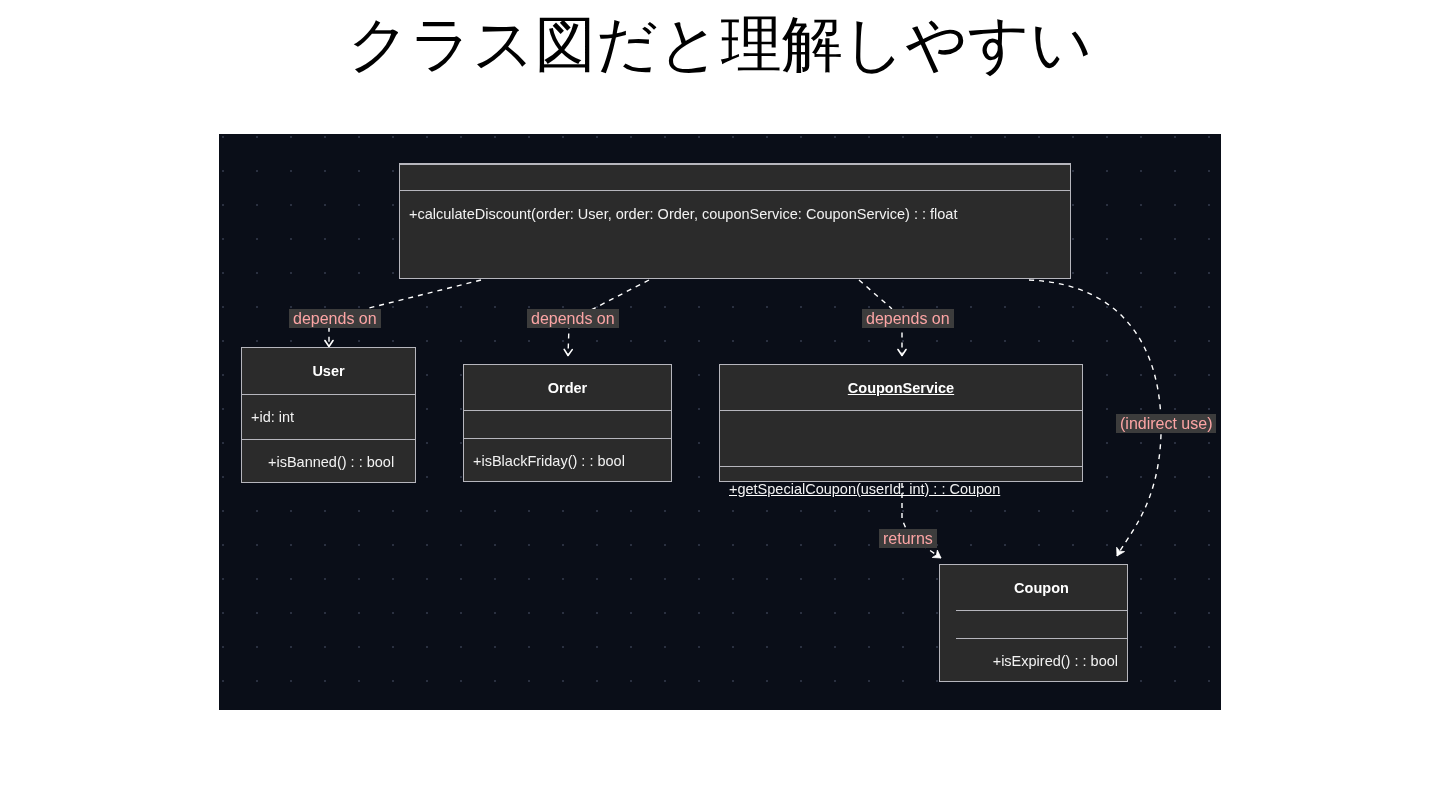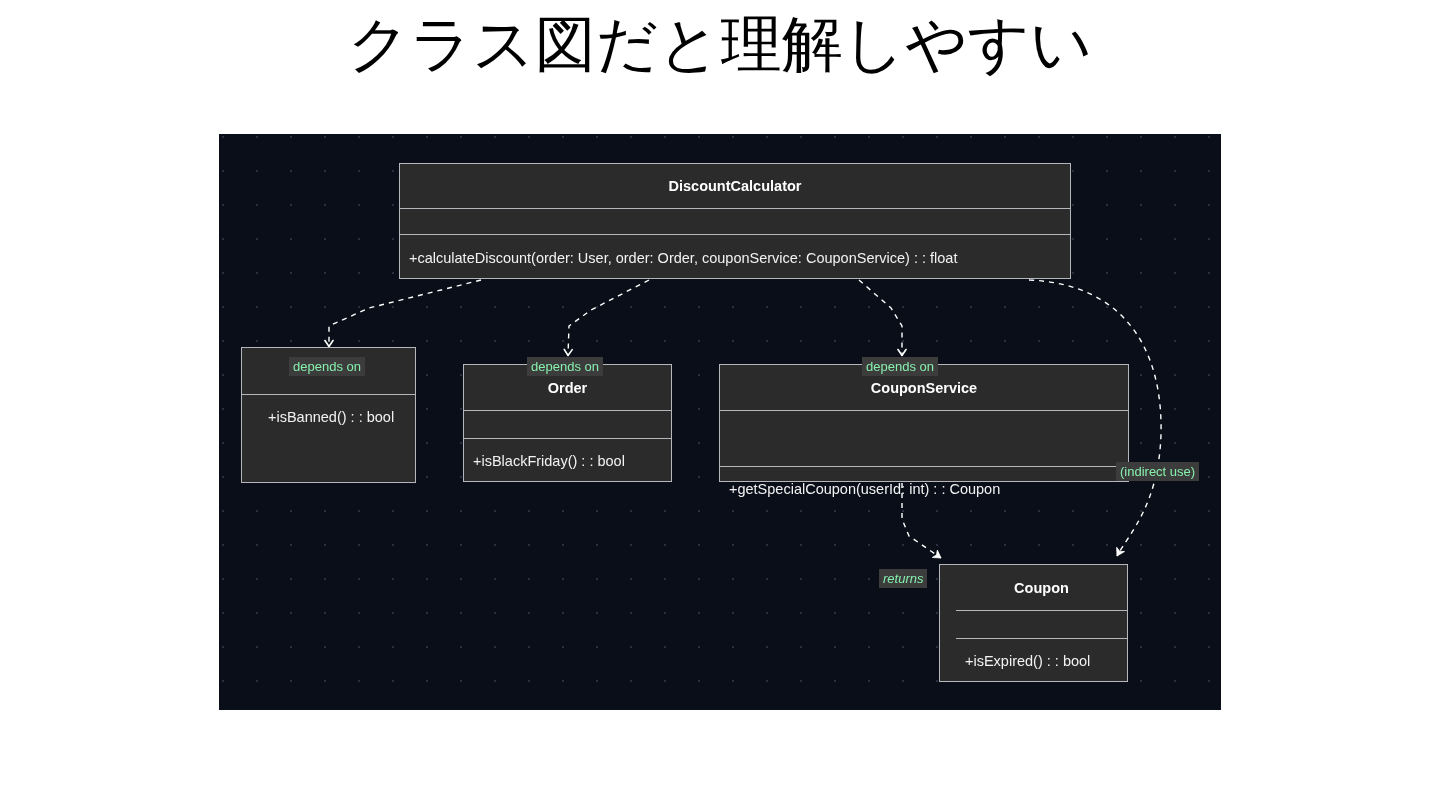--- a/index.html
+++ b/index.html
@@ -82,60 +82,59 @@
     padding: 0 9px;
     color: #f2f2f2;
     white-space: nowrap;
   }
   .empty-compartment {
     height: 24px;
   }
   .edge-label {
     position: absolute;
     background: #3c3c3c;
-    color: #86efac;
-    font-size: 13px;
+    color: #fca5a5;
+    font-size: 16px;
     line-height: 17px;
     padding: 1px 4px;
     white-space: nowrap;
     box-sizing: border-box;
-    margin-top: 48px;
   }
 
   
   #class-discountcalculator { left: 180px; top: 29px; width: 672px; height: 116px; }
   #class-discountcalculator .uml-name { height: 44px; }
   #class-discountcalculator .uml-attrs { height: 26px; }
   #class-discountcalculator .uml-methods { height: 46px; }
 
   #class-user { left: 22px; top: 213px; width: 175px; height: 136px; }
   #class-user .uml-name { height: 46px; }
   #class-user .uml-attrs { height: 45px; }
   #class-user .uml-methods { height: 45px; padding-left: 17px; }
 
   #class-order { left: 244px; top: 230px; width: 209px; height: 118px; }
   #class-order .uml-name { height: 45px; text-align: right; }
   #class-order .uml-attrs { height: 28px; }
   #class-order .uml-methods { height: 45px; }
 
-  #class-couponservice { left: 500px; top: 230px; width: 410px; height: 118px; }
+  #class-couponservice { left: 500px; top: 230px; width: 364px; height: 118px; text-decoration: underline; }
   #class-couponservice .uml-name { height: 45px; }
   #class-couponservice .uml-attrs { height: 28px; }
   #class-couponservice .uml-methods { height: 45px; margin-top: 28px; }
 
   #class-coupon { left: 720px; top: 430px; width: 189px; height: 118px; padding-left: 16px; }
   #class-coupon .uml-name { height: 45px; }
   #class-coupon .uml-attrs { height: 28px; }
-  #class-coupon .uml-methods { height: 45px; }
+  #class-coupon .uml-methods { height: 45px; text-align: right; }
 
   
   #label-depends-user { left: 70px; top: 175px; }
   #label-depends-order { left: 308px; top: 175px; }
   #label-depends-couponservice { left: 643px; top: 175px; }
-  #label-returns { left: 660px; top: 387px; font-style: italic; }
+  #label-returns { left: 660px; top: 395px; }
   #label-indirect { left: 897px; top: 280px; }
 </style>
 </head>
 <body>
 
 <div id="slide">
 
   <div id="slide-title">クラス図だと理解しやすい</div>
 
   <div id="diagram-canvas">
@@ -155,31 +154,33 @@
       <path d="M 430,146 L 372,176 L 350,192 L 349,222" fill="none" stroke="#ffffff" stroke-width="1.4" stroke-dasharray="5,5" marker-end="url(#arrowOpen)"></path>
 
       <path d="M 640,146 L 672,174 L 683,192 L 683,222" fill="none" stroke="#ffffff" stroke-width="1.4" stroke-dasharray="5,5" marker-end="url(#arrowOpen)"></path>
 
       <path d="M 683,349 L 683,385 L 690,402 L 722,424" fill="none" stroke="#ffffff" stroke-width="1.4" stroke-dasharray="5,5" marker-end="url(#arrowOpenFill)"></path>
 
       <path d="M 810,146 C 905,150 944,215 942,300 C 940,370 910,400 898,422" fill="none" stroke="#ffffff" stroke-width="1.4" stroke-dasharray="5,5" marker-end="url(#arrowOpenFill)"></path>
     </svg>
 
     <div class="uml-class" id="class-discountcalculator">
-      <div class="uml-name">DiscountCalculator</div>
       <div class="uml-attrs">
         <div class="empty-compartment"></div>
       </div>
       <div class="uml-methods">
         <div class="uml-row">+calculateDiscount(order: User, order: Order, couponService: CouponService) : : float</div>
       </div>
     </div>
 
     <div class="uml-class" id="class-user">
       <div class="uml-name">User</div>
+      <div class="uml-attrs">
+        <div class="uml-row">+id: int</div>
+      </div>
       <div class="uml-methods">
         <div class="uml-row">+isBanned() : : bool</div>
       </div>
     </div>
 
     <div class="uml-class" id="class-order">
       <div class="uml-name">Order</div>
       <div class="uml-attrs">
         <div class="empty-compartment"></div>
       </div>

